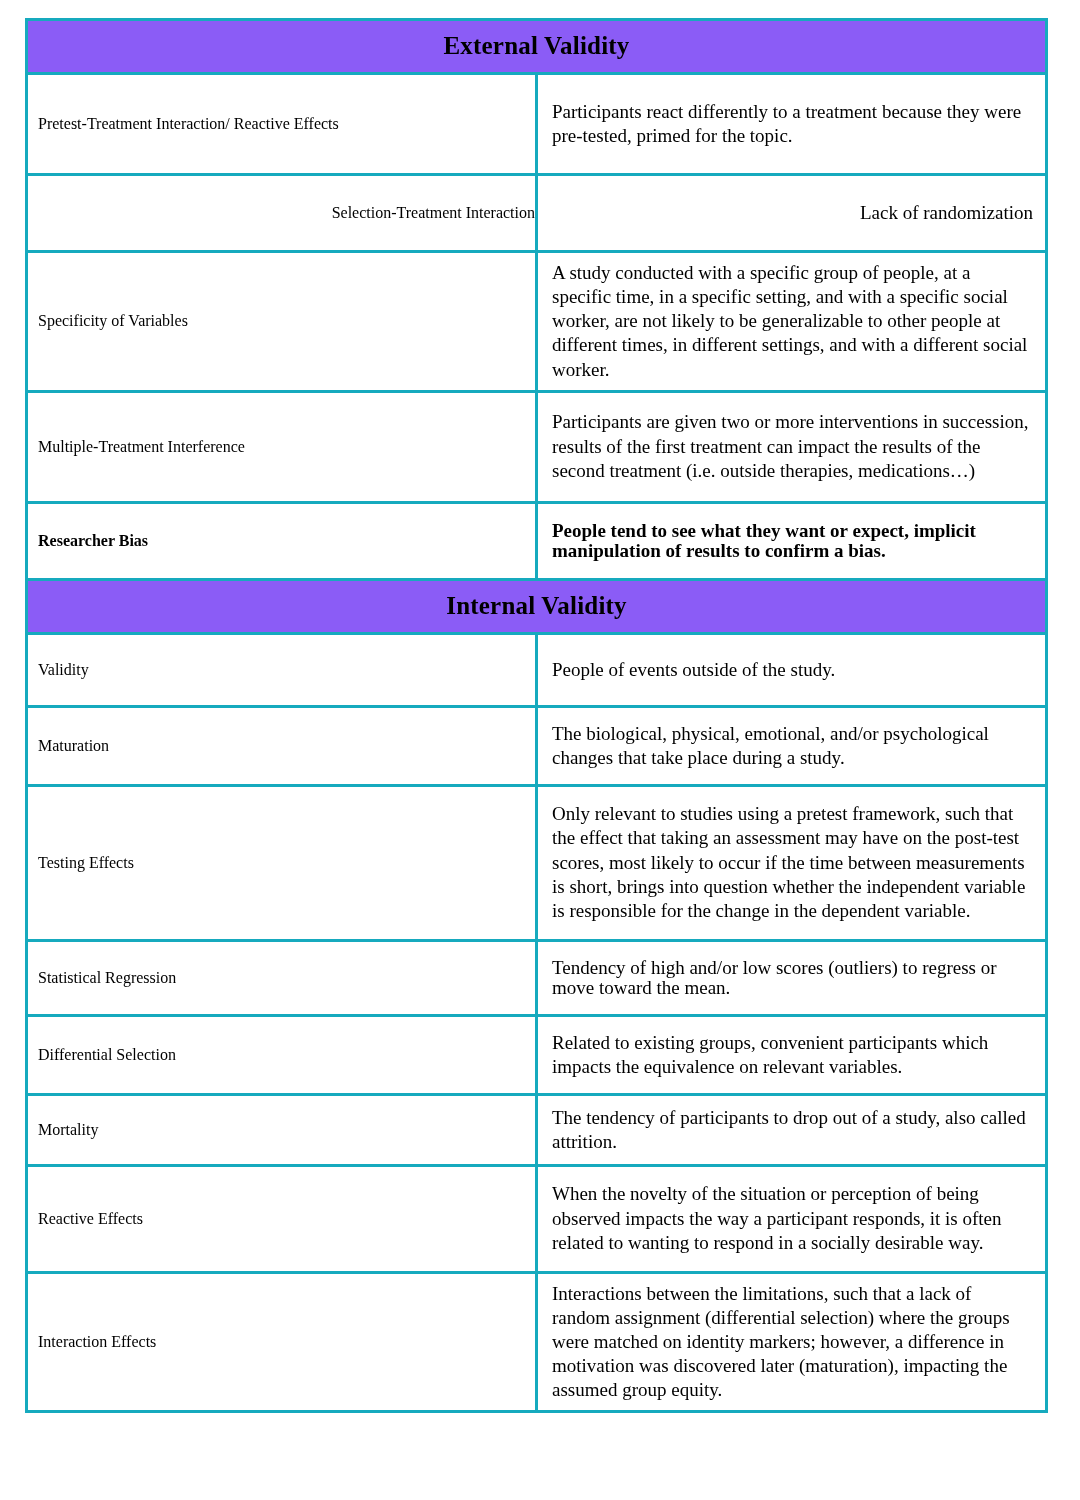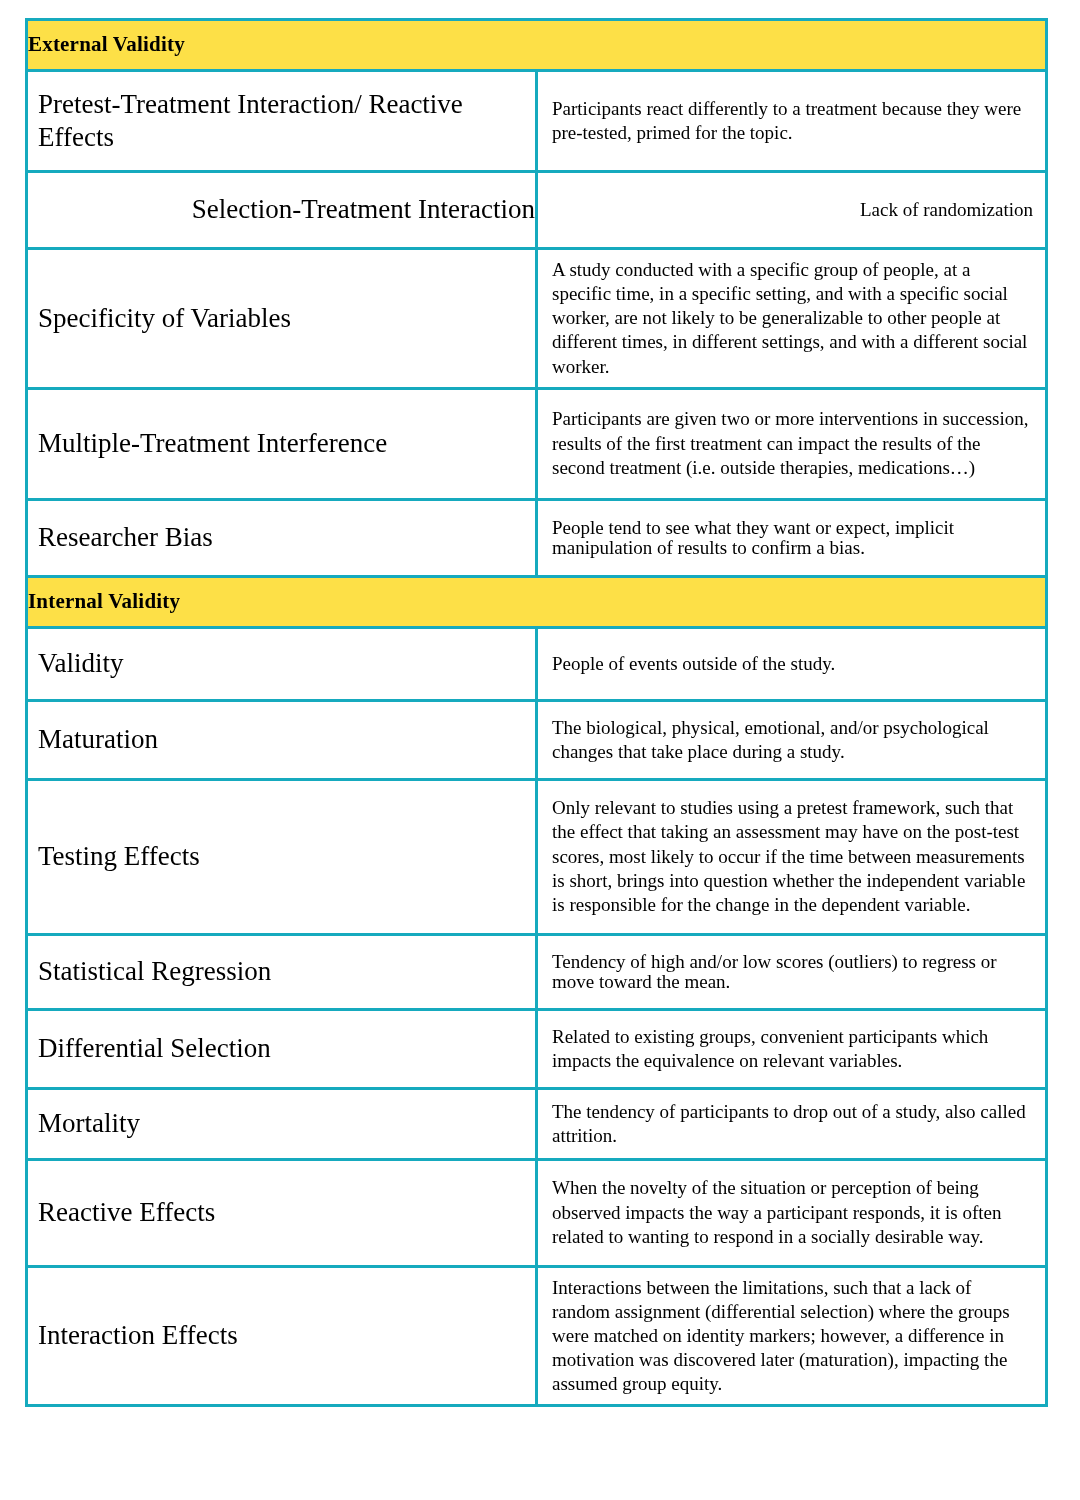--- a/index.html
+++ b/index.html
@@ -26,51 +26,51 @@
   table.vt td {
     border: 3px solid #16aabe;
     vertical-align: middle;
     background: #ffffff;
     color: #000000;
   }
 
   td.label-cell {
     width: 236px;
     padding: 6px 0 6px 10px;
-    font-size: 27px;
+    font-size: 16px;
     line-height: 1.24;
   }
 
   td.desc-cell {
     padding: 8px 12px 8px 14px;
     font-size: 19px;
     line-height: 1.27;
   }
 
   td.desc-cell.tight {
     line-height: 1.02;
   }
 
   tr.section-row td.section-header {
-    background: #fde047;
+    background: #8b5cf6;
     border: 3px solid #16aabe;
-    text-align: left;
+    text-align: center;
     font-weight: bold;
-    font-size: 21px;
+    font-size: 25px;
     color: #000000;
     padding: 11px 0 12px 0;
     letter-spacing: 0.2px;
   }
 
   
   tr[data-h="r1"] td { height: 82px; }
   tr[data-h="r2"] td { height: 58px; text-align: right; }
   tr[data-h="r3"] td { height: 116px; }
   tr[data-h="r4"] td { height: 92px; margin-left: 8px; }
-  tr[data-h="r5"] td { height: 58px; }
+  tr[data-h="r5"] td { height: 58px; font-weight: bold; }
   tr[data-h="r6"] td { height: 54px; }
   tr[data-h="r7"] td { height: 60px; }
   tr[data-h="r8"] td { height: 136px; }
   tr[data-h="r9"] td { height: 52px; }
   tr[data-h="r10"] td { height: 56px; }
   tr[data-h="r11"] td { height: 60px; }
   tr[data-h="r12"] td { height: 52px; }
   tr[data-h="r13"] td { height: 88px; }
   tr[data-h="r14"] td { height: 116px; }
 </style>

